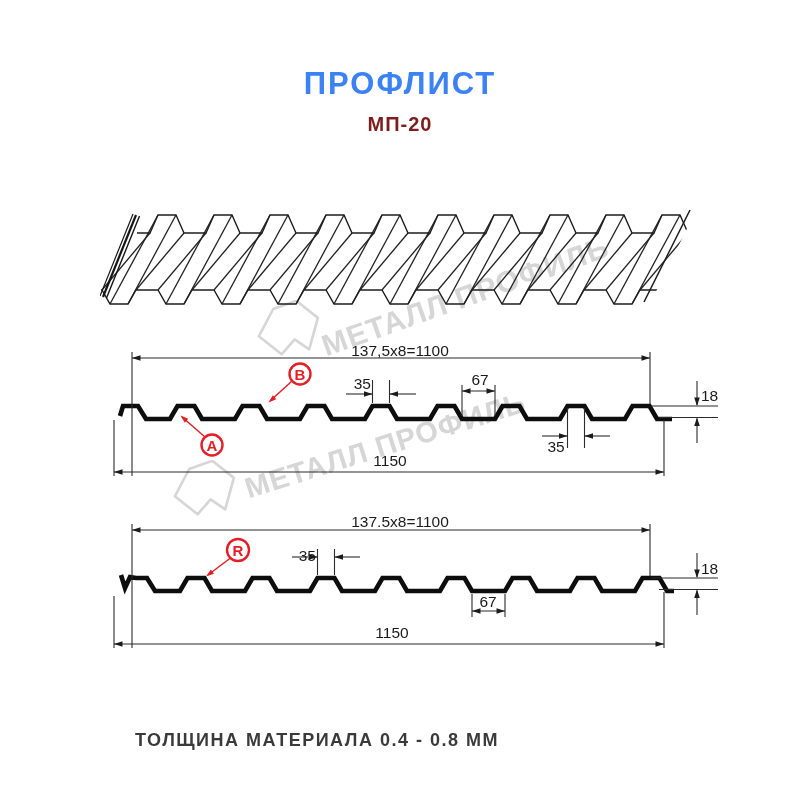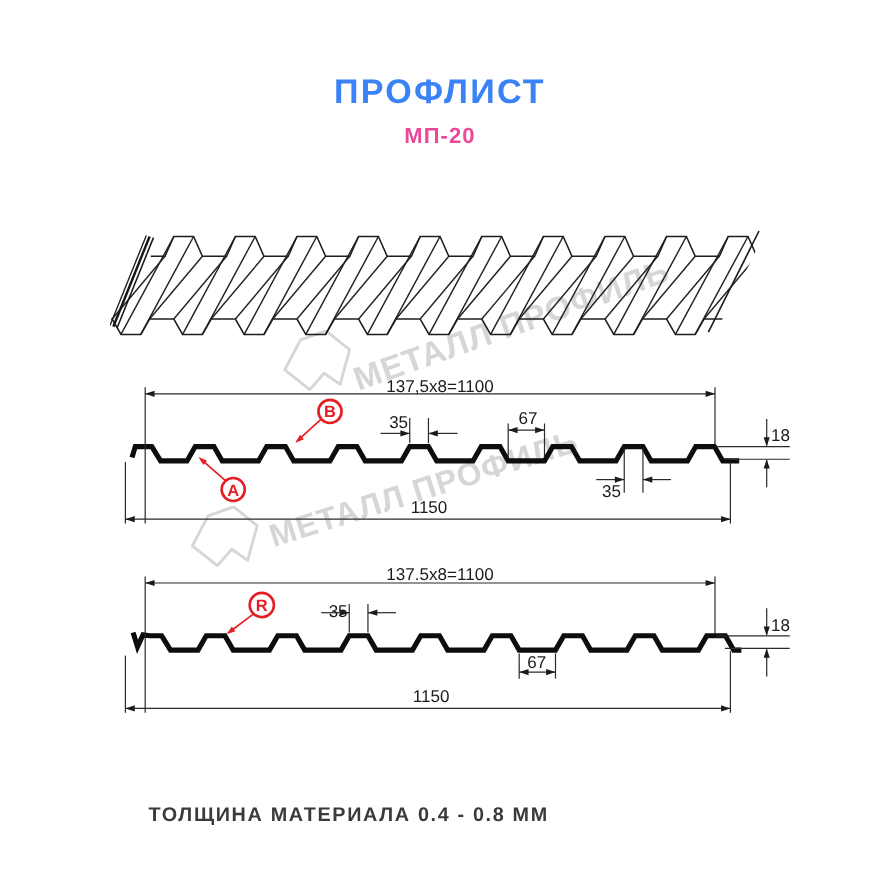--- a/index.html
+++ b/index.html
@@ -1,21 +1,21 @@
 <!DOCTYPE html>
 <html><head>
 <meta charset="utf-8">
 <style>
   html,body{margin:0;padding:0;background:#fff;}
   .canvas{position:relative;width:800px;height:800px;background:#ffffff;overflow:hidden;
           font-family:"Liberation Sans",sans-serif;}
   .title{position:absolute;left:0;top:66px;width:800px;text-align:center;
          font-size:31px;font-weight:800;letter-spacing:2px;color:#3b82f6;}
   .subtitle{position:absolute;left:0;top:113px;width:800px;text-align:center;
-         font-size:20px;font-weight:600;letter-spacing:1px;color:#ec4899;}
+         font-size:20px;font-weight:600;letter-spacing:1px;color:#7f1d1d;}
   .footer{position:absolute;left:0;top:730px;width:634px;text-align:center;
          font-size:18px;font-weight:600;letter-spacing:1.5px;color:#3a3a3a;}
   .wm-text{position:absolute;white-space:nowrap;font-weight:700;color:#d6d6d6;
          letter-spacing:1px;transform-origin:0 50%;}
   .wm1t{left:323px;top:330px;font-size:30px;transform:rotate(-19.5deg);}
   .wm2t{left:246px;top:473px;font-size:29px;transform:rotate(-17.5deg);}
   .wm-logo{position:absolute;}
   #art{position:absolute;left:0;top:0;}
   .dim{font-family:"Liberation Sans",sans-serif;font-size:15.5px;fill:#1b1b1b;}
   .mk-circle{fill:#ffffff;fill-opacity:0;stroke:#e31e24;stroke-width:2.4;}

